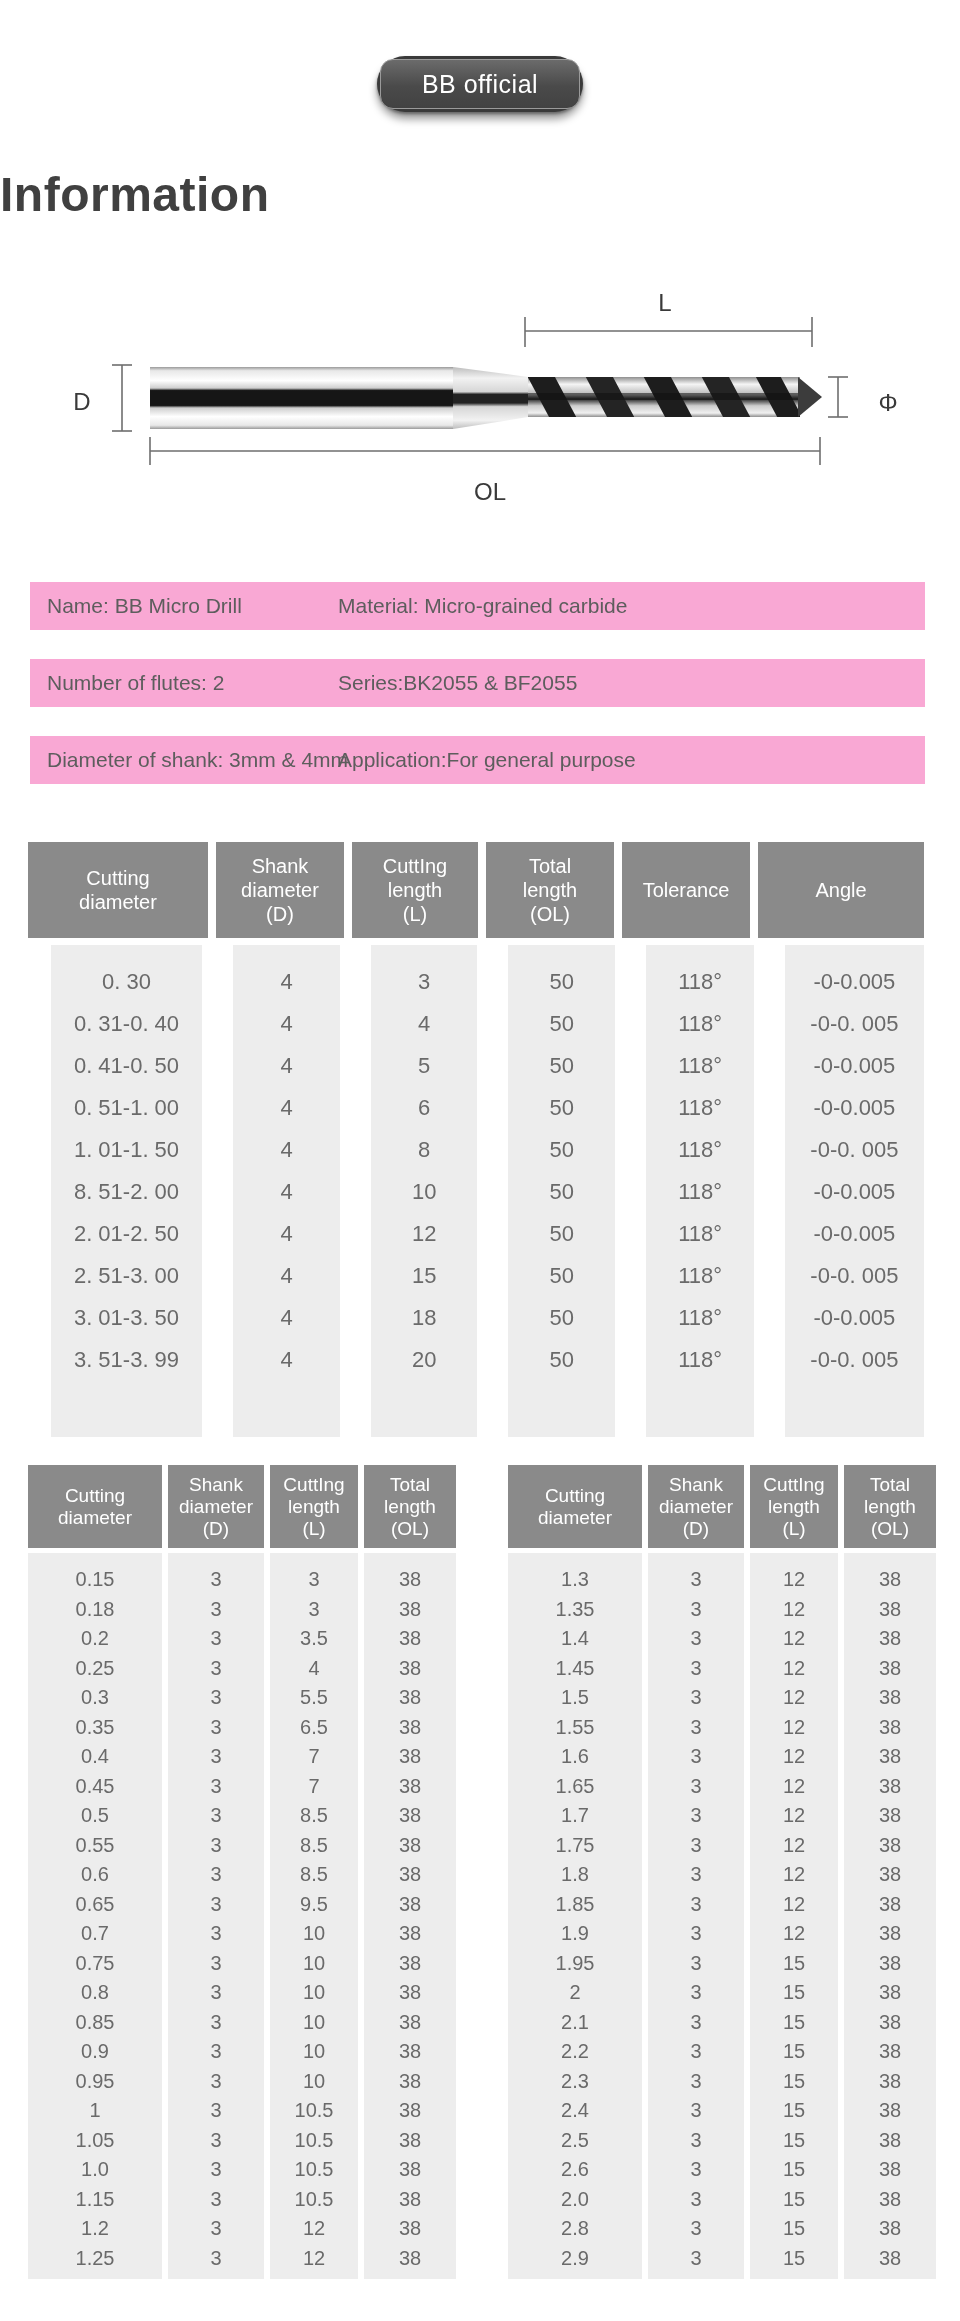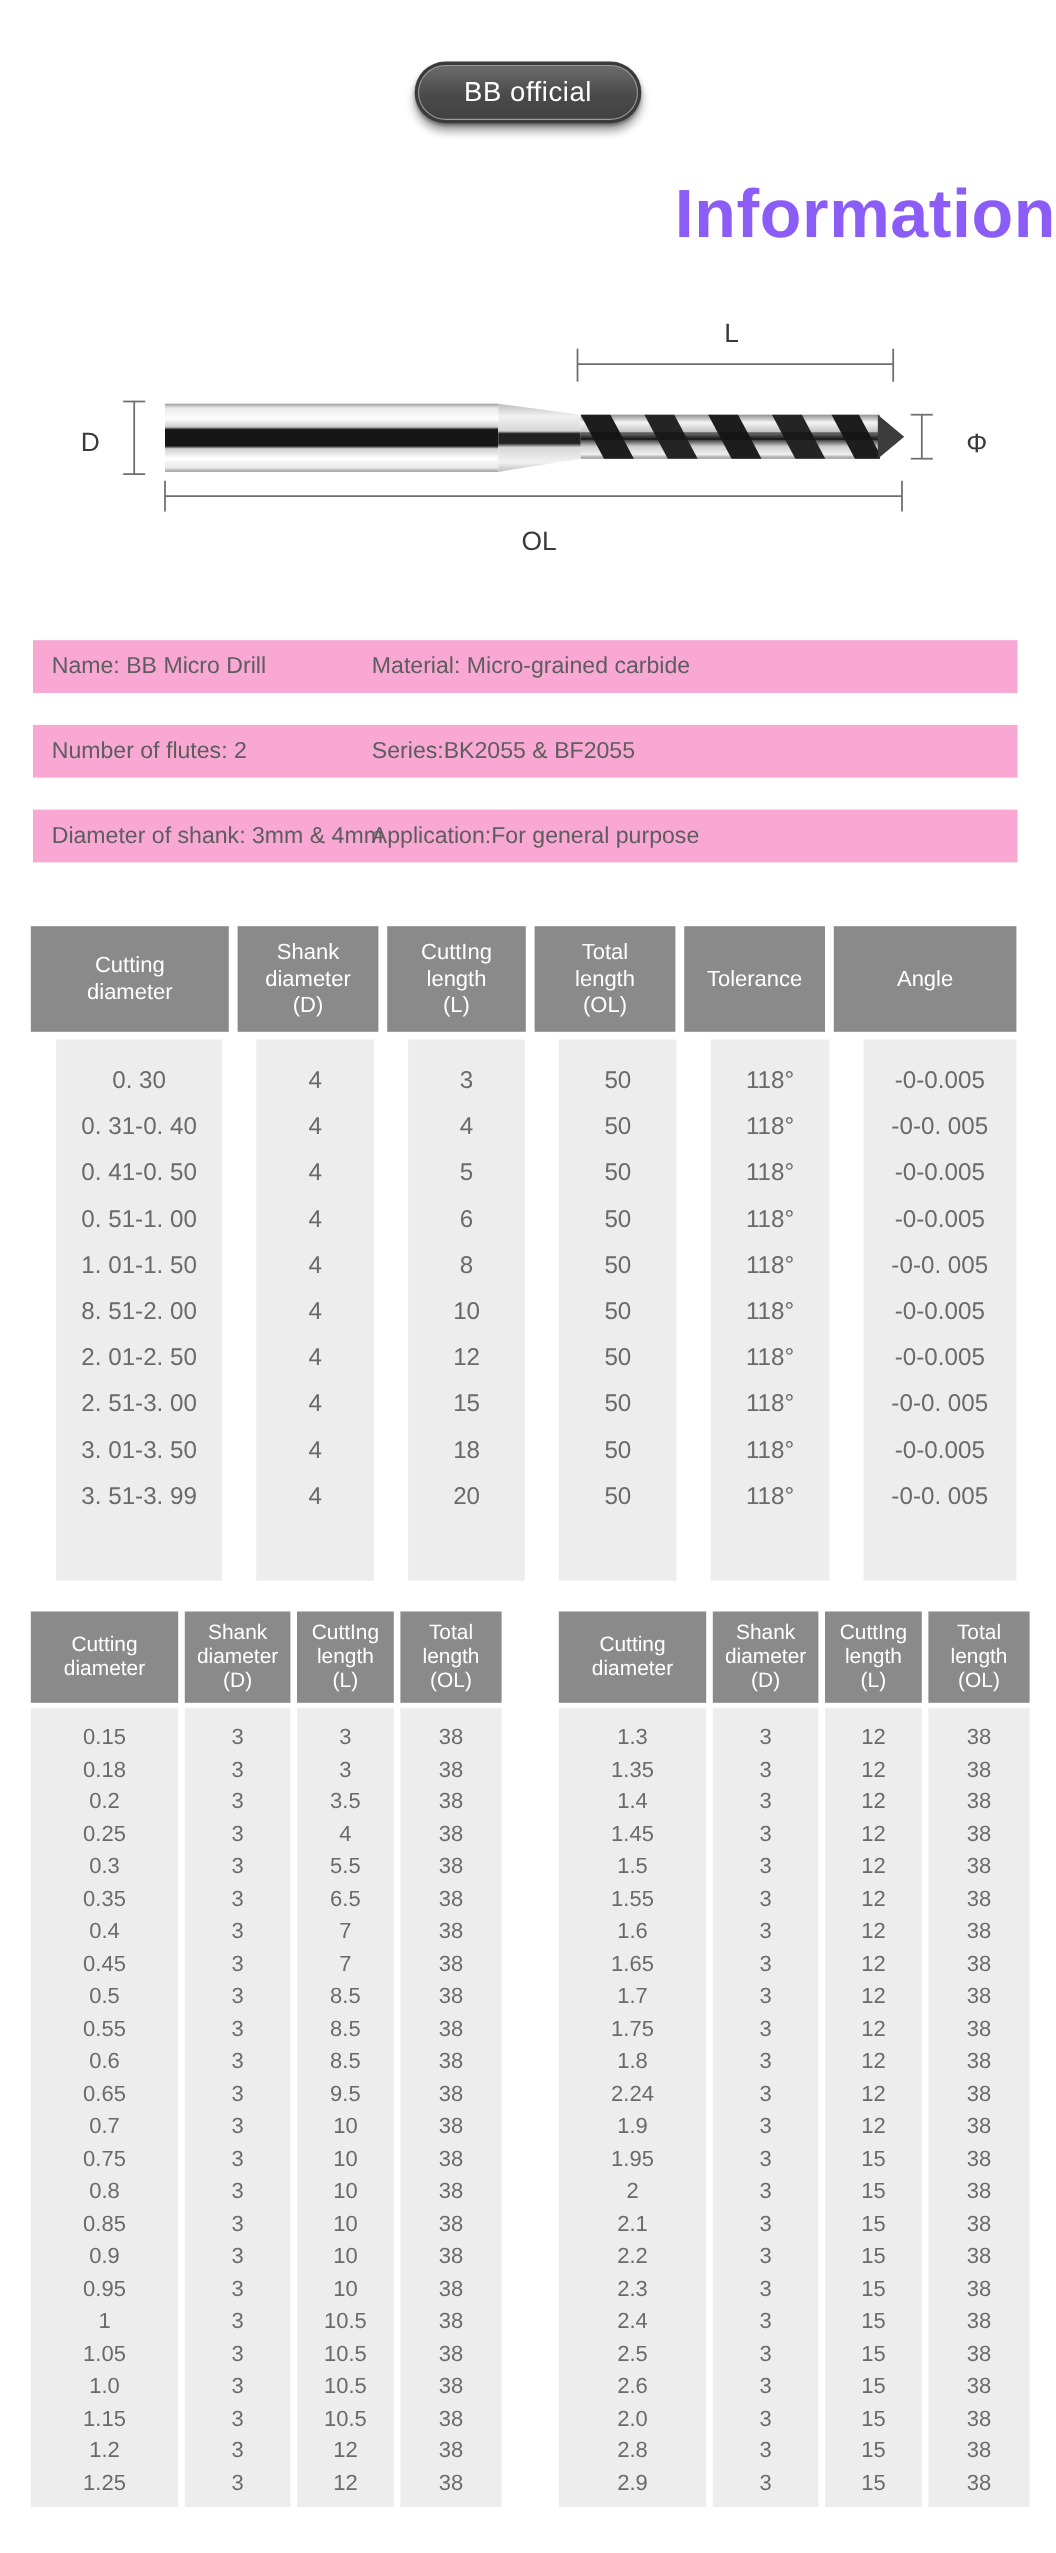--- a/index.html
+++ b/index.html
@@ -8,30 +8,30 @@
     font-family:"Liberation Sans", sans-serif;
   }
   
   .badge-wrap{padding-top:56px;display:flex;justify-content:center;}
   .badge{
     width:206px;height:56px;border-radius:28px;
     background:#3a3a3a;padding:3px;box-sizing:border-box;
     box-shadow:0 7px 9px rgba(0,0,0,0.40), 0 2px 3px rgba(0,0,0,0.35);
   }
   .badge-inner{
-    width:100%;height:100%;border-radius:25px;
+    width:100%;height:100%;border-radius:13px;
     background:linear-gradient(180deg,#6b6b6b 0%,#4a4a4a 55%,#424242 100%);
     border:1px solid #9a9a9a;box-sizing:border-box;
     display:flex;align-items:center;justify-content:center;
     color:#ffffff;font-size:25px;letter-spacing:0.5px;
   }
   
   .page-title{
-    margin-top:58px;text-align:right;font-size:62px;font-weight:800;
-    color:#8b5cf6;letter-spacing:0.5px;line-height:50px;
+    margin-top:58px;text-align:left;font-size:48px;font-weight:800;
+    color:#404040;letter-spacing:0.5px;line-height:50px;
   }
   
   .diagram{display:block;margin-top:49px;}
   .dim-line{stroke:#6e6e6e;stroke-width:1.6;}
   .dim-text{fill:#3a3a3a;font-size:24px;font-family:"Liberation Sans",sans-serif;}
   
   .specs{margin-top:63px;}
   .spec-bar{
     position:relative;margin-left:30px;width:895px;height:48px;
     background:#f9a8d4;margin-bottom:29px;
@@ -422,21 +422,21 @@
           <div class="tcell">1.35</div>
           <div class="tcell">1.4</div>
           <div class="tcell">1.45</div>
           <div class="tcell">1.5</div>
           <div class="tcell">1.55</div>
           <div class="tcell">1.6</div>
           <div class="tcell">1.65</div>
           <div class="tcell">1.7</div>
           <div class="tcell">1.75</div>
           <div class="tcell">1.8</div>
-          <div class="tcell">2.24</div>
+          <div class="tcell">1.85</div>
           <div class="tcell">1.9</div>
           <div class="tcell">1.95</div>
           <div class="tcell">2</div>
           <div class="tcell">2.1</div>
           <div class="tcell">2.2</div>
           <div class="tcell">2.3</div>
           <div class="tcell">2.4</div>
           <div class="tcell">2.5</div>
           <div class="tcell">2.6</div>
           <div class="tcell">2.0</div>

